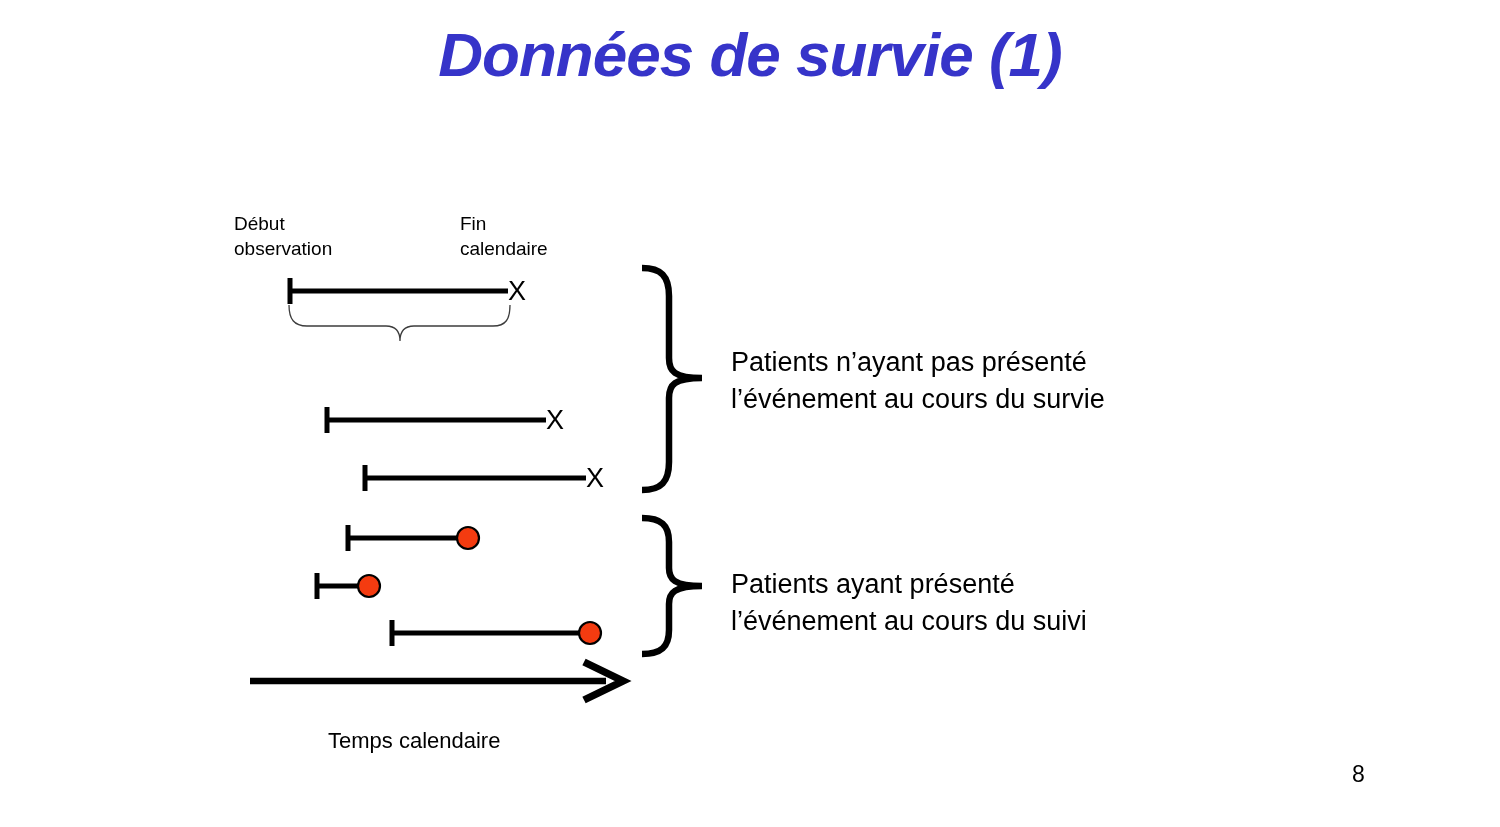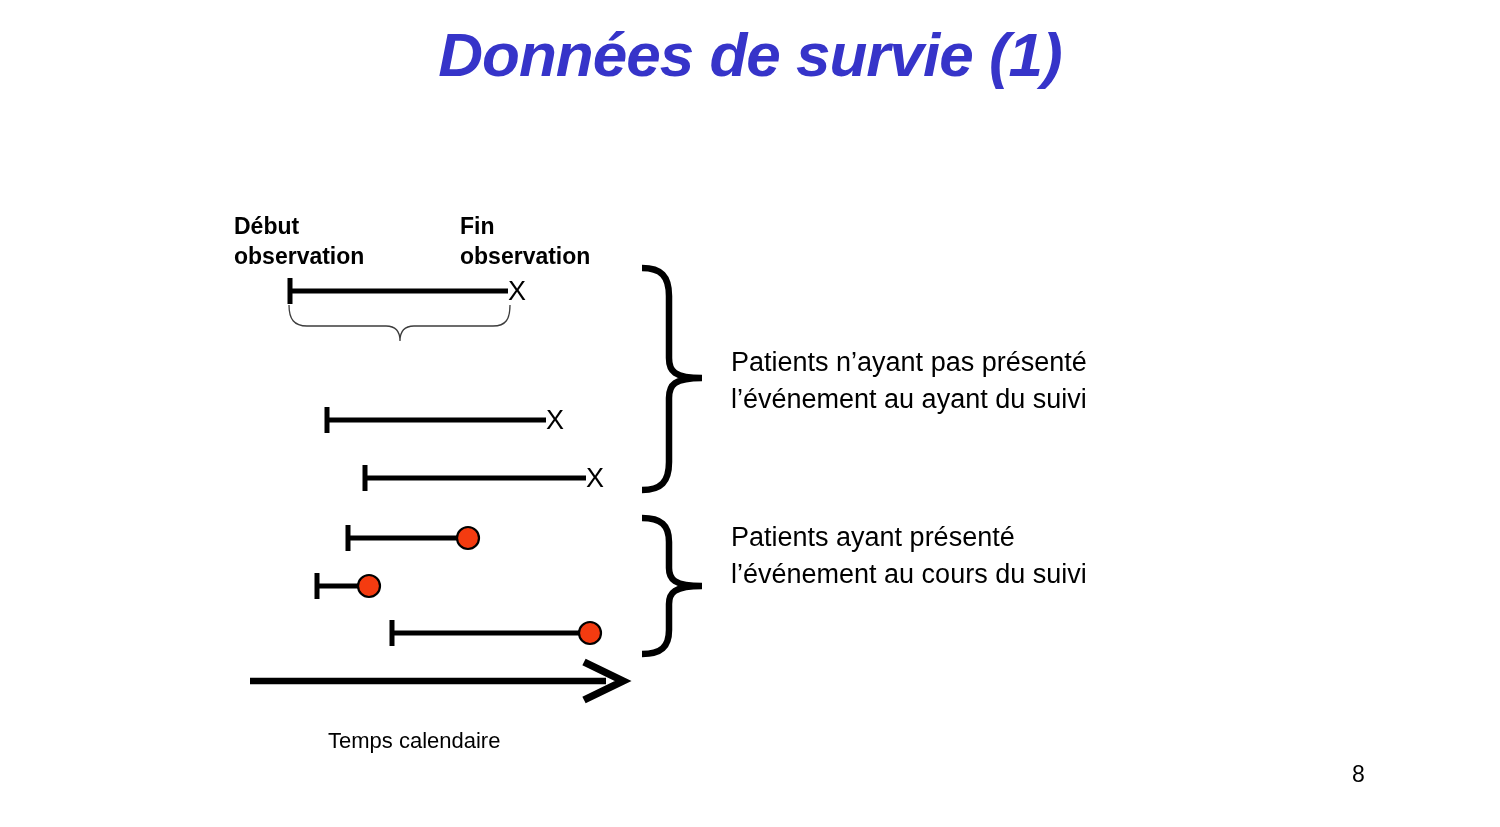--- a/index.html
+++ b/index.html
@@ -6,35 +6,35 @@
   .slide {
     position:relative; width:1500px; height:827px; background:#ffffff;
     font-family:"Liberation Sans", sans-serif; overflow:hidden; color:#000;
   }
   .title {
     position:absolute; top:22px; left:0; width:100%;
     text-align:center; font-size:62px; line-height:1.05;
     font-weight:bold; font-style:italic; color:#3634c9; letter-spacing:-1px;
   }
   .obs-label {
-    position:absolute; font-size:23px; font-weight:bold; line-height:1.32;
+    position:absolute; font-size:19px; font-weight:normal; line-height:1.32;
     white-space:pre-line;
   }
   .start-obs { left:234px; top:211px; }
   .end-obs   { left:460px; top:211px; }
   .duration-label {
     position:absolute; left:290px; top:346px; width:220px; text-align:center;
     font-size:22px; font-weight:bold;
   }
   .group-label {
     position:absolute; left:731px; font-size:27px; line-height:37px;
     white-space:pre-line;
   }
   .group-censored { top:344px; }
-  .group-event    { top:519px; }
+  .group-event    { top:566px; }
   .axis-label {
     position:absolute; left:328px; top:728px; font-size:22px;
   }
   .page-number {
     position:absolute; left:1352px; top:761px; font-size:23px;
   }
   svg.diagram { position:absolute; left:0; top:0; }
   .censor-x {
     font-family:"Liberation Sans", sans-serif; font-size:27px; fill:#000;
   }
@@ -42,21 +42,21 @@
 </head>
 <body>
 
 <div class="slide">
 
   <div class="title">Données de survie (1)</div>
 
   <div class="obs-label start-obs">Début
 observation</div>
   <div class="obs-label end-obs">Fin
-observation</div>
+calendaire</div>
 
   <svg class="diagram" width="1500" height="827" viewBox="0 0 1500 827">
 
     <path d="M289,305 C289,319 294,326 307,326 L386,326 C396,326 400,331 400,341
              C400,331 404,326 414,326 L493,326 C506,326 510,319 510,305" fill="none" stroke="#3c3c3c" stroke-width="1.3"></path>
 
     <g>
         <g>
           <line x1="290" y1="278" x2="290" y2="304" stroke="#000000" stroke-width="5"></line>
           <line x1="290" y1="291" x2="508" y2="291" stroke="#000000" stroke-width="5"></line>
@@ -96,21 +96,21 @@
              C674,586 669,593 669,604 L669,630 C669,647 661,654 642,654" fill="none" stroke="#000" stroke-width="6.5"></path>
 
     <g>
       <line x1="250" y1="681" x2="606" y2="681" stroke="#000" stroke-width="6.5"></line>
       <path d="M584,662 L623,681 L584,700" fill="none" stroke="#000" stroke-width="7.5"></path>
     </g>
   </svg>
 
 
   <div class="group-label group-censored">Patients n’ayant pas présenté
-l’événement au ayant du suivi</div>
+l’événement au cours du survie</div>
   <div class="group-label group-event">Patients ayant présenté
 l’événement au cours du suivi</div>
 
   <div class="axis-label">Temps calendaire</div>
 
   <div class="page-number">8</div>
 
 </div>
 
 </body></html>

